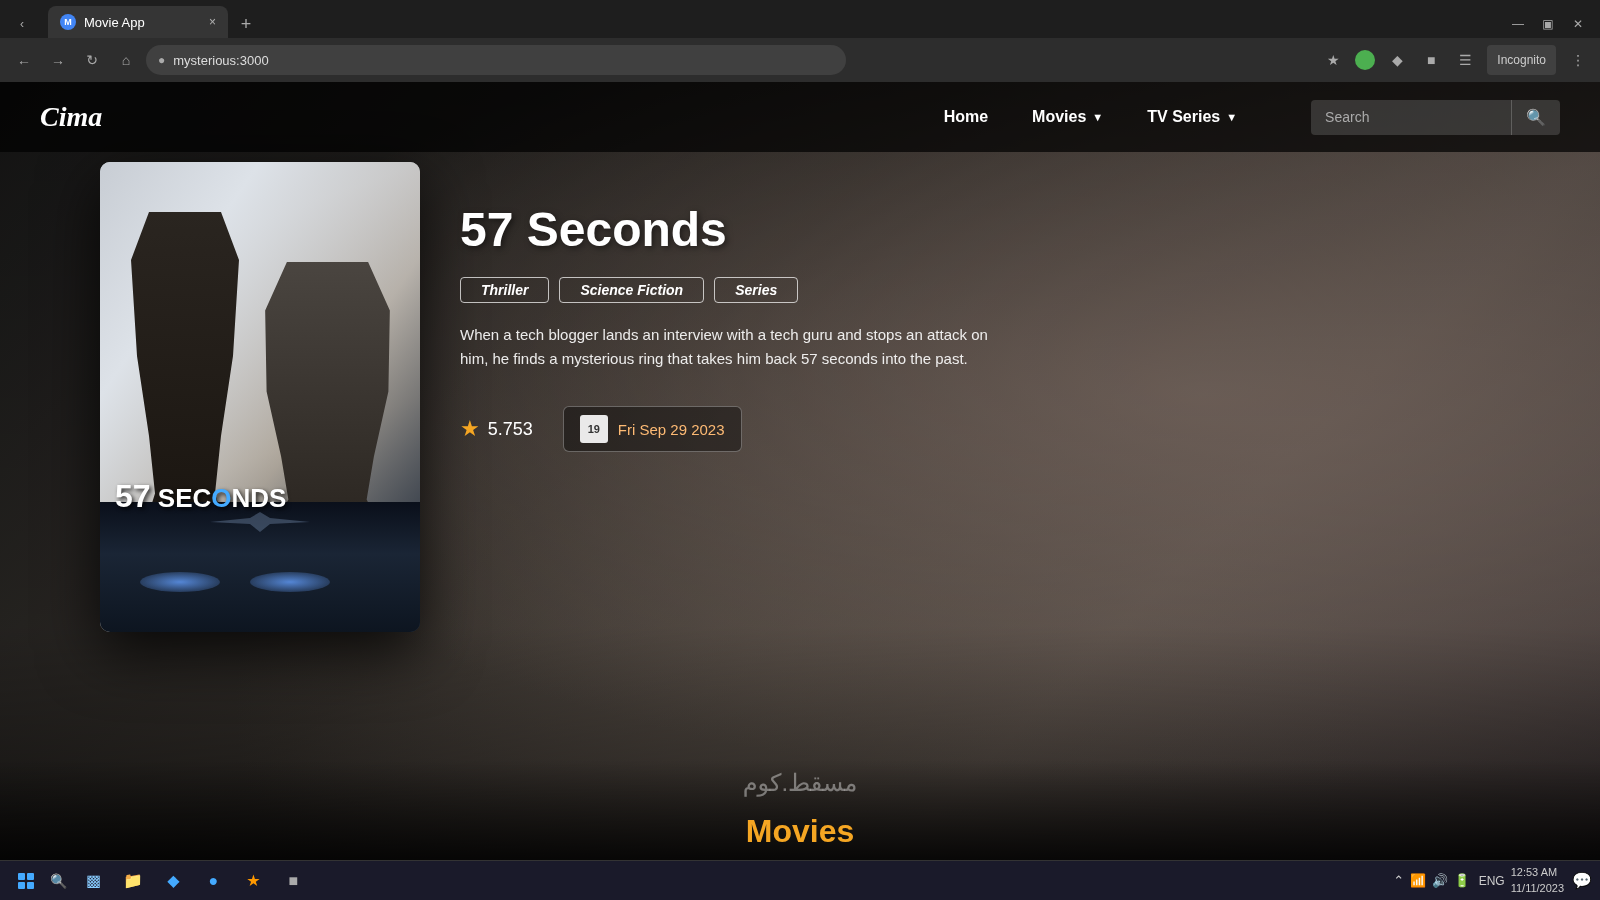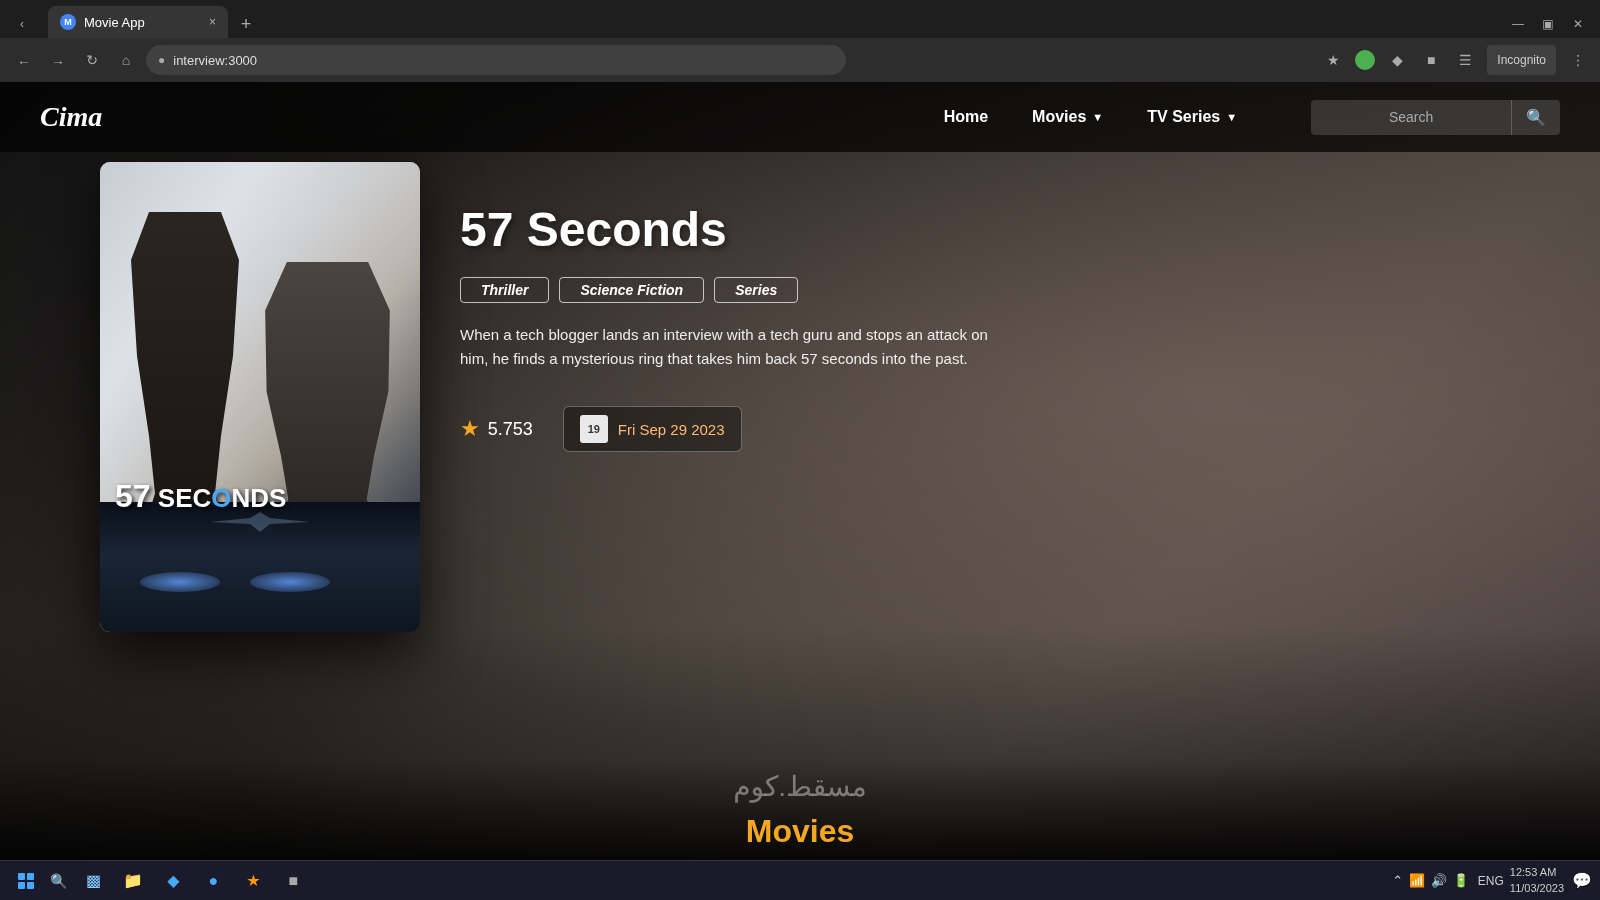--- a/index.html
+++ b/index.html
@@ -184,21 +184,20 @@
       overflow: hidden;
     }
     .search-input {
       background: transparent;
       border: none;
       padding: 8px 14px;
       color: #fff;
       font-size: 14px;
       width: 200px;
       outline: none;
-      text-align: center;
     }
     .search-input::placeholder { color: #aaa; }
     .search-btn {
       background: transparent;
       border: none;
       padding: 8px 14px;
       color: #fff;
       cursor: pointer;
       font-size: 16px;
       border-left: 1px solid rgba(255,255,255,0.2);
@@ -391,24 +390,24 @@
       height: 100px;
       background: linear-gradient(to bottom, transparent, rgba(0,0,0,0.8));
       display: flex;
       flex-direction: column;
       align-items: center;
       justify-content: flex-end;
       padding-bottom: 10px;
       z-index: 5;
     }
     .watermark {
-      font-size: 28px;
+      font-size: 24px;
       color: rgba(255,255,255,0.4);
       letter-spacing: 3px;
-      margin-bottom: 10px;
+      margin-bottom: 16px;
     }
     .section-title {
       font-size: 32px;
       font-weight: 700;
       color: #f5a623;
     }
 
     
     .dropdown-arrow {
       font-size: 11px;
@@ -438,21 +437,21 @@
     </div>
   </div>
 
   <div class="browser-addressbar">
     <div class="nav-btn">←</div>
     <div class="nav-btn">→</div>
     <div class="nav-btn">↻</div>
     <div class="nav-btn">⌂</div>
     <div class="address-bar">
       <span style="color:#aaa; font-size:12px;">●</span>
-      <span class="address-text">interview:3000</span>
+      <span class="address-text">mysterious:3000</span>
     </div>
     <div class="browser-right-icons">
       <div class="browser-icon">★</div>
       <div class="browser-icon" style="background:#4caf50;border-radius:50%;width:20px;height:20px;"></div>
       <div class="browser-icon">◆</div>
       <div class="browser-icon">■</div>
       <div class="browser-icon">☰</div>
       <div class="incognito-btn">Incognito</div>
       <div class="browser-icon">⋮</div>
     </div>
@@ -563,18 +562,18 @@
     <div class="tb-right-icons">
       <span class="tb-icon">⌃</span>
       <span class="tb-icon">📶</span>
       <span class="tb-icon">🔊</span>
       <span class="tb-icon">🔋</span>
     </div>
     <div style="display:flex;align-items:center;gap:6px;">
       <span style="color:#ccc;font-size:12px;">ENG</span>
       <div class="tb-time">
         <div>12:53 AM</div>
-        <div>11/03/2023</div>
+        <div>11/11/2023</div>
       </div>
     </div>
     <span class="tb-chat">💬</span>
   </div>
 </div>
 
 </body></html>

